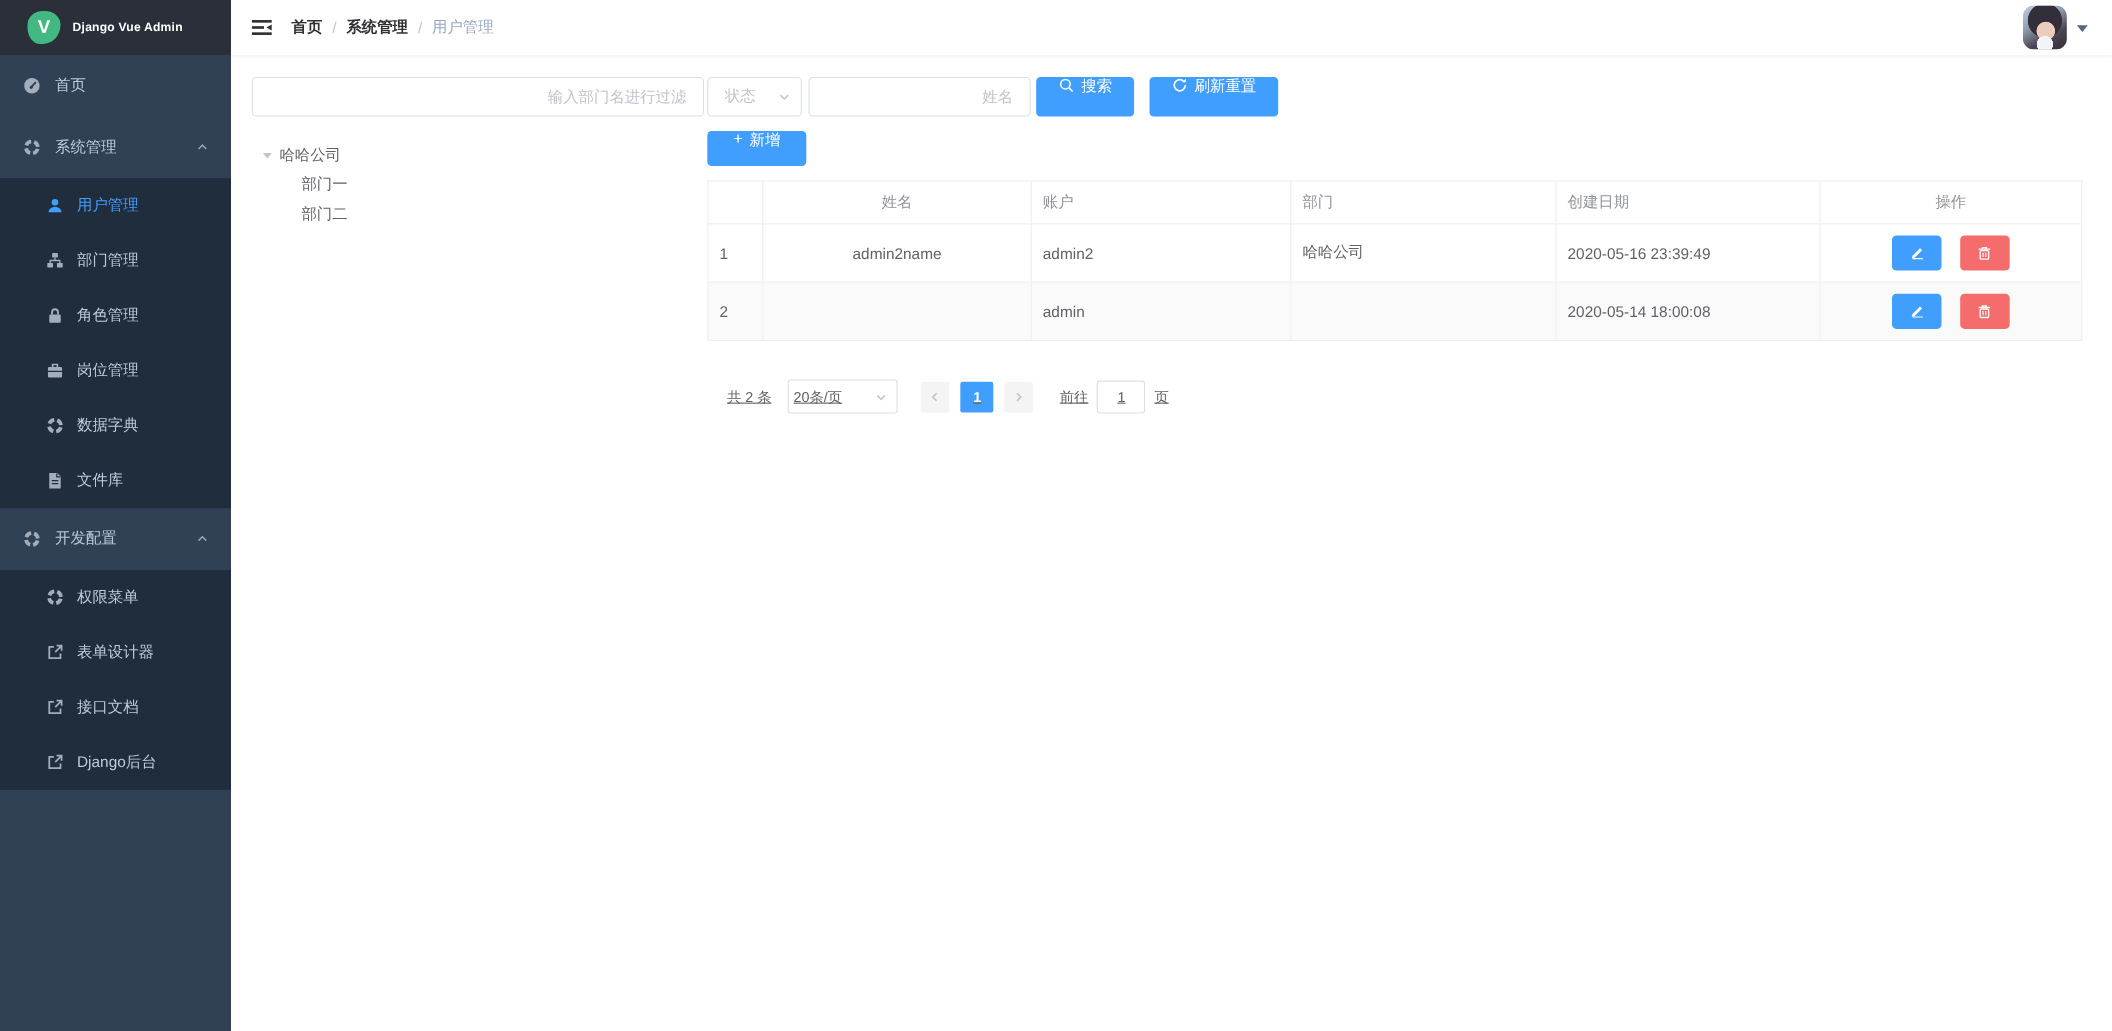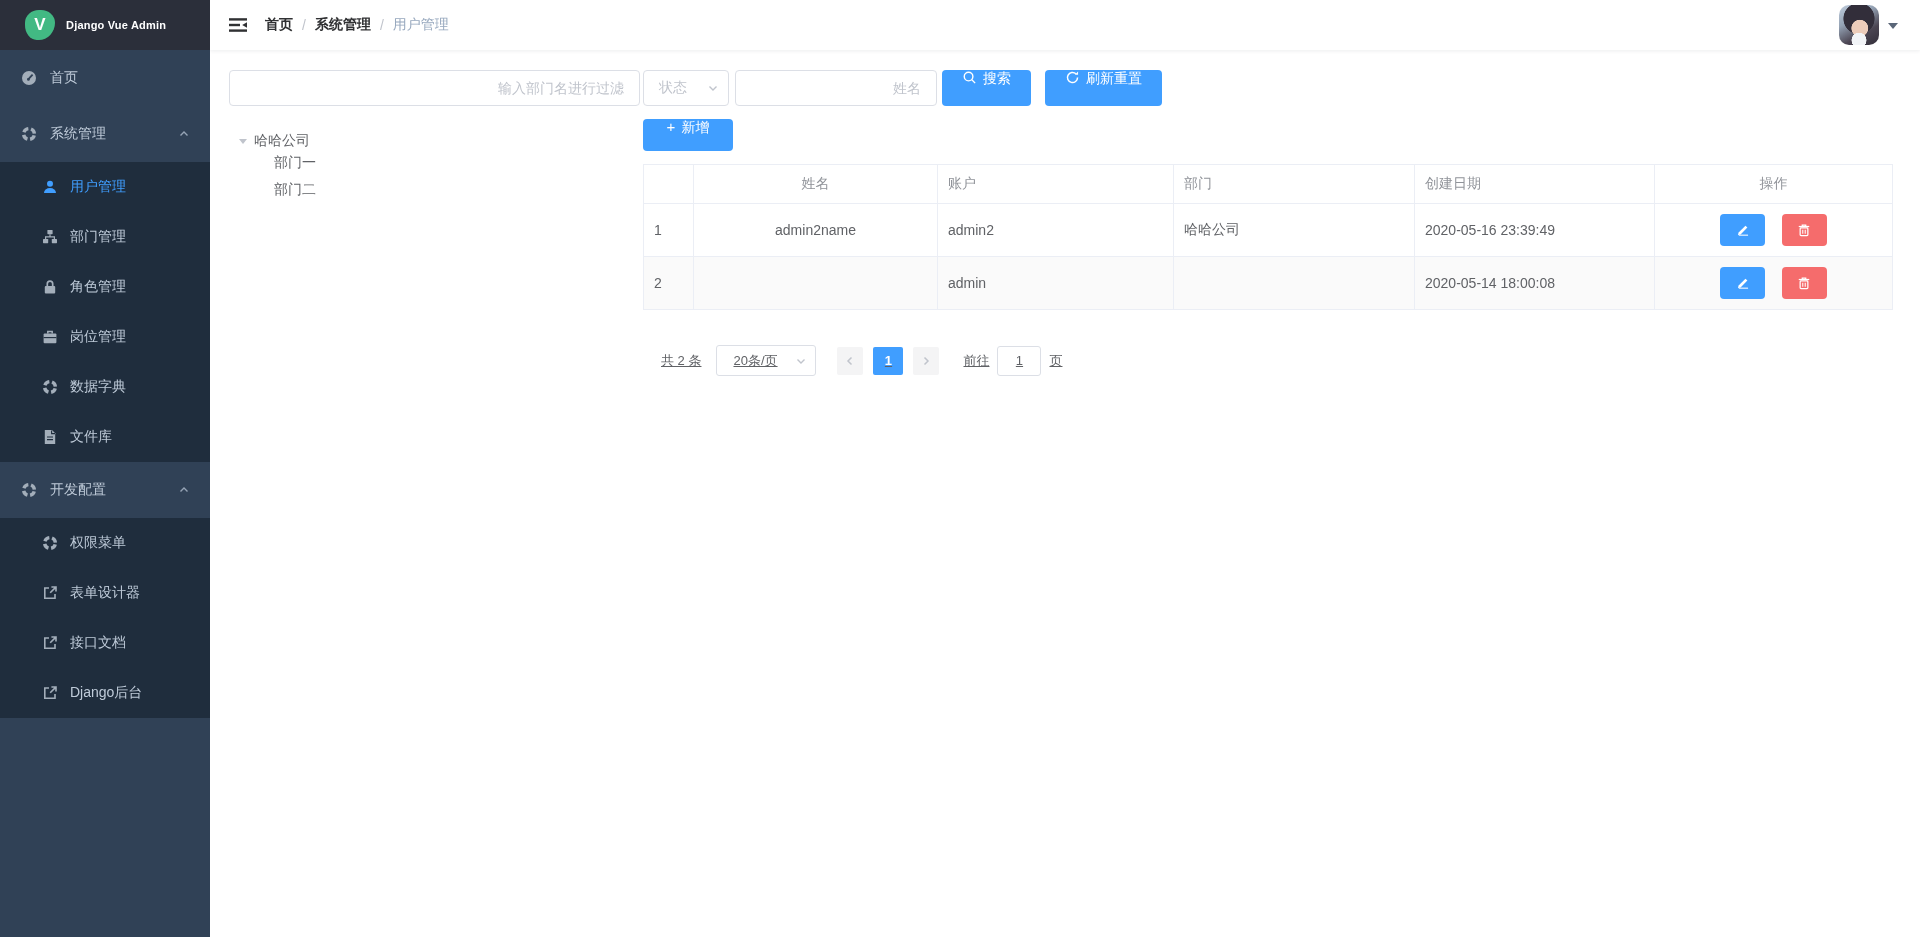--- a/index.html
+++ b/index.html
@@ -58,21 +58,21 @@
     margin-right:6px; cursor:pointer; background:#fff; flex:none; }
   .name-input { width:202px; flex:none; margin-right:5px; }
   .btn { height:36px; border:none; border-radius:4px; background:#409EFF; color:#fff; font-size:14px;
     display:inline-flex; align-items:flex-start; justify-content:center; gap:6px; cursor:pointer; flex:none; }
   .btn-search { width:89px; margin-right:14px; }
   .btn-refresh { width:117px; }
 
   .tree { margin-top:22px; font-size:14px; color:#606266; }
   .tree-root { display:flex; align-items:center; height:26px; padding-left:10px; cursor:pointer; }
   .tree-caret { width:0; height:0; border:4px solid transparent; border-top:5px solid #c0c4cc; margin:5px 7px 0 0; }
-  .tree-child { height:27px; display:flex; padding-left:45px; cursor:pointer; }
+  .tree-child { height:27px; display:flex; align-items:center; padding-left:45px; cursor:pointer; }
 
   .btn-add { margin-top:13px; width:90px; height:32px; }
   .plus-glyph { font-size:15px; line-height:1; }
 
   table.data-table { margin-top:13px; border-collapse:collapse; table-layout:fixed; width:1249px;
     font-size:14px; color:#606266; border:1px solid #ebeef5; }
   .data-table th, .data-table td { border-right:1px solid #ebeef5; border-bottom:1px solid #ebeef5;
     padding:0 10px; font-weight:400; text-align:left; overflow:hidden; }
   .data-table th:last-child, .data-table td:last-child { border-right:none; }
   .data-table th { height:39px; color:#909399; background:#fff; }
@@ -80,21 +80,21 @@
   .data-table .ta-c { text-align:center; }
   .data-table tr.striped td { background:#fafafa; }
   .mini-btn { width:45px; height:32px; border:none; border-radius:4px; display:inline-flex; align-items:center;
     justify-content:center; cursor:pointer; vertical-align:middle; }
   .mini-edit { background:#409EFF; }
   .mini-del { background:#f56c6c; margin-left:13px; }
 
   .pagination { margin-top:35px; display:flex; align-items:center; font-size:13px; color:#606266; padding-left:18px;text-decoration:underline; }
   .pg-total { margin-right:15px; white-space:pre; }
   .pg-size { width:100px; height:31px; border:1px solid #dcdfe6; border-radius:3px; display:flex; align-items:center;
-    justify-content:space-between; padding:0 8px 0 16px; color:#606266; cursor:pointer; margin-right:16px; background:#fff; }
+    justify-content:space-between; padding:0 8px 0 4px; color:#606266; cursor:pointer; margin-right:16px; background:#fff; }
   .pg-btn { width:26px; height:28px; border-radius:2px; background:#f4f4f5; display:inline-flex; align-items:center;
     justify-content:center; color:#c0c4cc; margin:0 5px; cursor:pointer; }
   .pg-page { width:30px; height:28px; border-radius:2px; background:#409EFF; color:#fff; font-weight:700;
     display:inline-flex; align-items:center; justify-content:center; margin:0 5px; cursor:pointer; }
   .pg-goto { margin-left:19px; display:flex; align-items:center; }
   .pg-input { width:44px; height:30px; border:1px solid #dcdfe6; border-radius:3px; text-align:center;
     font-size:13px; color:#606266; outline:none; margin:0 8px; }
   svg { display:block; }
 </style>
 </head>

